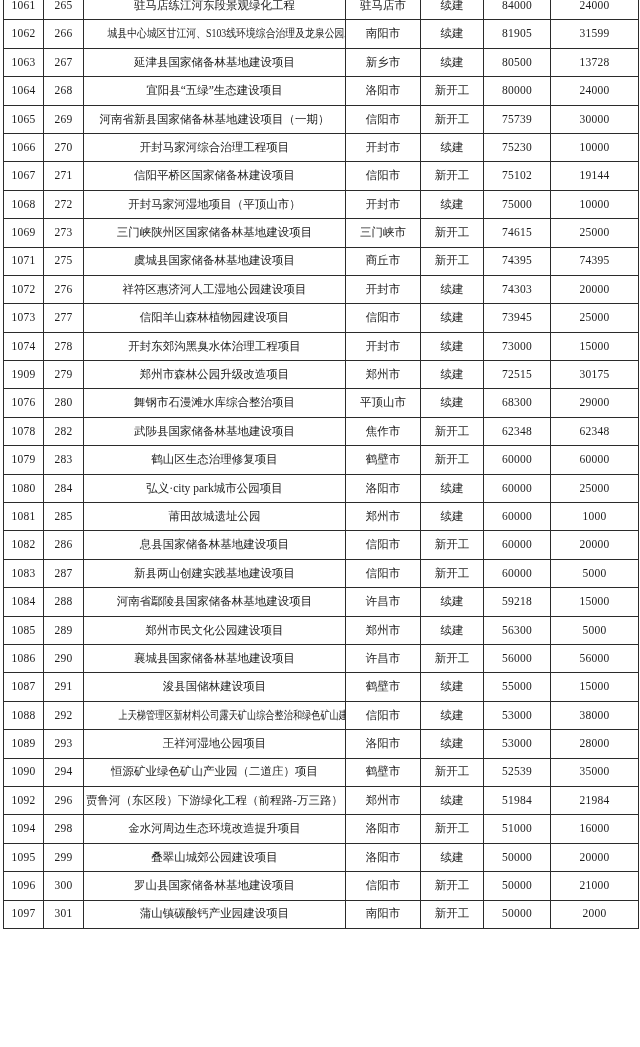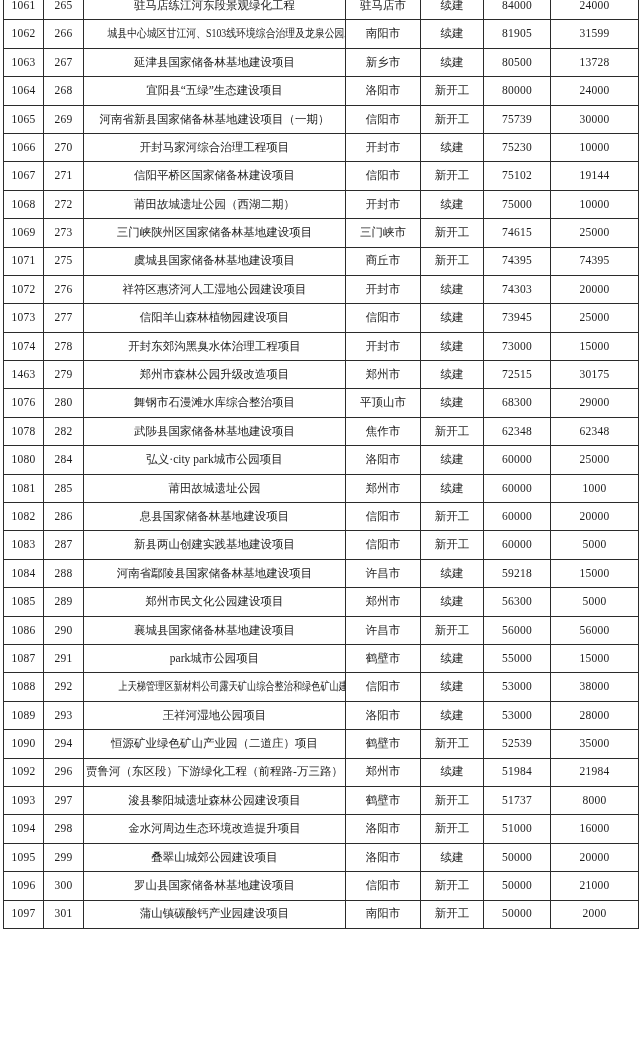--- a/index.html
+++ b/index.html
@@ -116,21 +116,21 @@
     <td class="c-seq">271</td>
     <td class="c-project"><span class="fit">信阳平桥区国家储备林建设项目</span></td>
     <td class="c-city">信阳市</td>
     <td class="c-status">新开工</td>
     <td class="c-num1">75102</td>
     <td class="c-num2">19144</td>
   </tr>
         <tr>
     <td class="c-id">1068</td>
     <td class="c-seq">272</td>
-    <td class="c-project"><span class="fit">莆田故城遗址公园（西湖二期）</span></td>
+    <td class="c-project"><span class="fit">开封马家河湿地项目（平顶山市）</span></td>
     <td class="c-city">开封市</td>
     <td class="c-status">续建</td>
     <td class="c-num1">75000</td>
     <td class="c-num2">10000</td>
   </tr>
         <tr>
     <td class="c-id">1069</td>
     <td class="c-seq">273</td>
     <td class="c-project"><span class="fit">三门峡陕州区国家储备林基地建设项目</span></td>
     <td class="c-city">三门峡市</td>
@@ -168,21 +168,21 @@
         <tr>
     <td class="c-id">1074</td>
     <td class="c-seq">278</td>
     <td class="c-project"><span class="fit">开封东郊沟黑臭水体治理工程项目</span></td>
     <td class="c-city">开封市</td>
     <td class="c-status">续建</td>
     <td class="c-num1">73000</td>
     <td class="c-num2">15000</td>
   </tr>
         <tr>
-    <td class="c-id">1463</td>
+    <td class="c-id">1909</td>
     <td class="c-seq">279</td>
     <td class="c-project"><span class="fit">郑州市森林公园升级改造项目</span></td>
     <td class="c-city">郑州市</td>
     <td class="c-status">续建</td>
     <td class="c-num1">72515</td>
     <td class="c-num2">30175</td>
   </tr>
         <tr>
     <td class="c-id">1076</td>
     <td class="c-seq">280</td>
@@ -195,20 +195,29 @@
         <tr>
     <td class="c-id">1078</td>
     <td class="c-seq">282</td>
     <td class="c-project"><span class="fit">武陟县国家储备林基地建设项目</span></td>
     <td class="c-city">焦作市</td>
     <td class="c-status">新开工</td>
     <td class="c-num1">62348</td>
     <td class="c-num2">62348</td>
   </tr>
         <tr>
+    <td class="c-id">1079</td>
+    <td class="c-seq">283</td>
+    <td class="c-project"><span class="fit">鹤山区生态治理修复项目</span></td>
+    <td class="c-city">鹤壁市</td>
+    <td class="c-status">新开工</td>
+    <td class="c-num1">60000</td>
+    <td class="c-num2">60000</td>
+  </tr>
+        <tr>
     <td class="c-id">1080</td>
     <td class="c-seq">284</td>
     <td class="c-project"><span class="fit">弘义·city park城市公园项目</span></td>
     <td class="c-city">洛阳市</td>
     <td class="c-status">续建</td>
     <td class="c-num1">60000</td>
     <td class="c-num2">25000</td>
   </tr>
         <tr>
     <td class="c-id">1081</td>
@@ -260,21 +269,21 @@
     <td class="c-seq">290</td>
     <td class="c-project"><span class="fit">襄城县国家储备林基地建设项目</span></td>
     <td class="c-city">许昌市</td>
     <td class="c-status">新开工</td>
     <td class="c-num1">56000</td>
     <td class="c-num2">56000</td>
   </tr>
         <tr>
     <td class="c-id">1087</td>
     <td class="c-seq">291</td>
-    <td class="c-project"><span class="fit">park城市公园项目</span></td>
+    <td class="c-project"><span class="fit">浚县国储林建设项目</span></td>
     <td class="c-city">鹤壁市</td>
     <td class="c-status">续建</td>
     <td class="c-num1">55000</td>
     <td class="c-num2">15000</td>
   </tr>
         <tr>
     <td class="c-id">1088</td>
     <td class="c-seq">292</td>
     <td class="c-project"><span class="fit" style="transform: scaleX(0.798137); transform-origin: center center;">上天梯管理区新材料公司露天矿山综合整治和绿色矿山建设项目</span></td>
     <td class="c-city">信阳市</td>
@@ -301,29 +310,20 @@
     <td class="c-num2">35000</td>
   </tr>
         <tr>
     <td class="c-id">1092</td>
     <td class="c-seq">296</td>
     <td class="c-project"><span class="fit">贾鲁河（东区段）下游绿化工程（前程路-万三路）</span></td>
     <td class="c-city">郑州市</td>
     <td class="c-status">续建</td>
     <td class="c-num1">51984</td>
     <td class="c-num2">21984</td>
-  </tr>
-        <tr>
-    <td class="c-id">1093</td>
-    <td class="c-seq">297</td>
-    <td class="c-project"><span class="fit">浚县黎阳城遗址森林公园建设项目</span></td>
-    <td class="c-city">鹤壁市</td>
-    <td class="c-status">新开工</td>
-    <td class="c-num1">51737</td>
-    <td class="c-num2">8000</td>
   </tr>
         <tr>
     <td class="c-id">1094</td>
     <td class="c-seq">298</td>
     <td class="c-project"><span class="fit">金水河周边生态环境改造提升项目</span></td>
     <td class="c-city">洛阳市</td>
     <td class="c-status">新开工</td>
     <td class="c-num1">51000</td>
     <td class="c-num2">16000</td>
   </tr>

